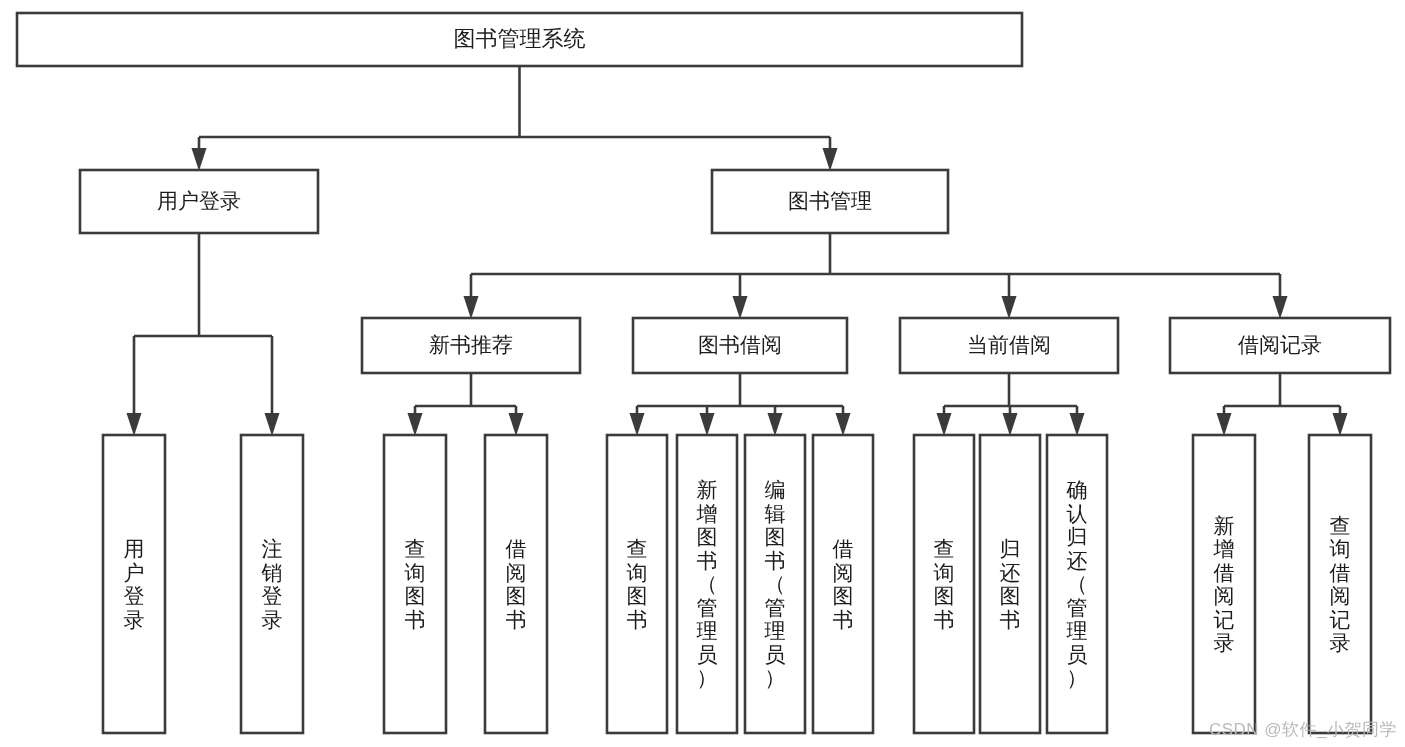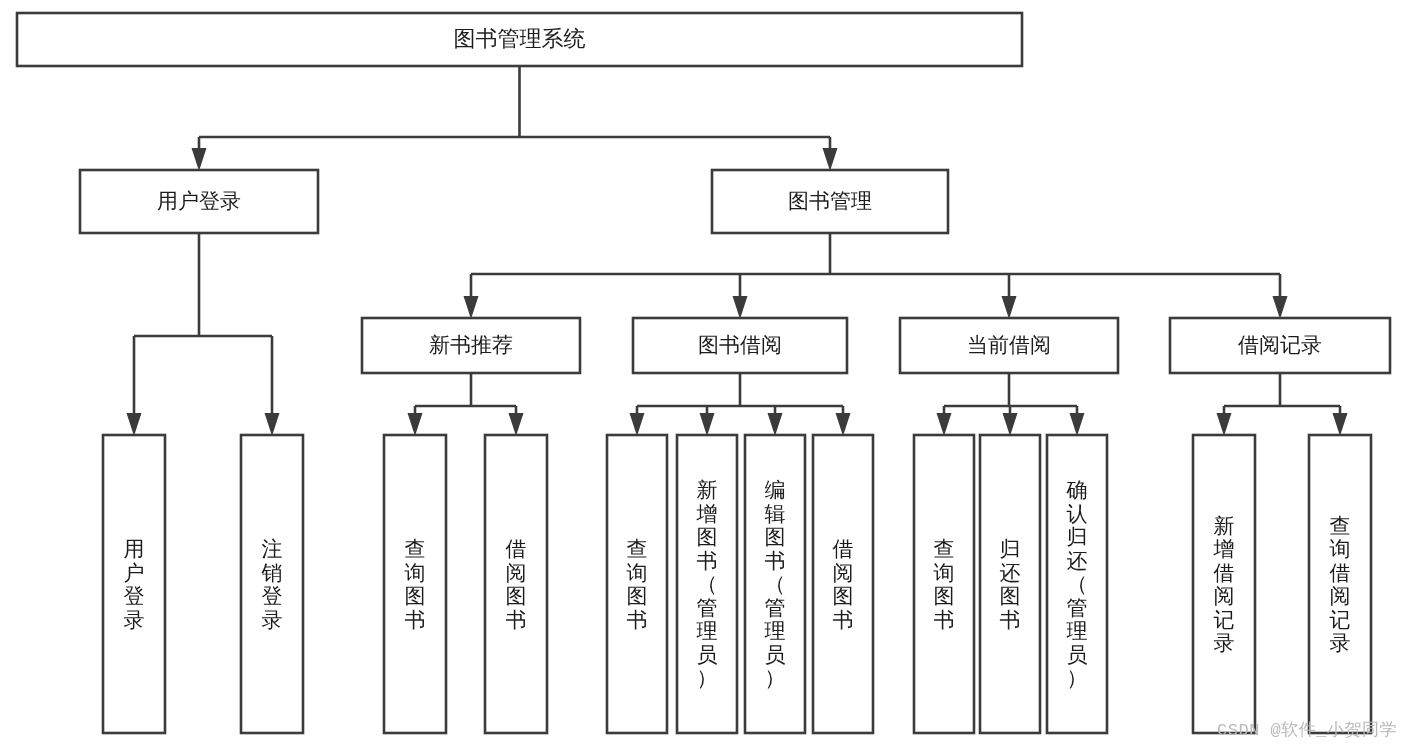--- a/index.html
+++ b/index.html
@@ -62,21 +62,21 @@
     color: #1c1c1c;
     text-align: center;
     white-space: pre;
     pointer-events: none;
     user-select: none;
   }
   .watermark {
     position: absolute;
     right: 8px;
     bottom: 6px;
-    font-family: Liberation Mono, monospace;
+    font-family: Liberation Sans, sans-serif;
     font-size: 17px;
     color: #b9b9b9;
     letter-spacing: 0.5px;
     user-select: none;
   }
 </style>
 </head>
 <body>
 
 <div id="diagram-root">

